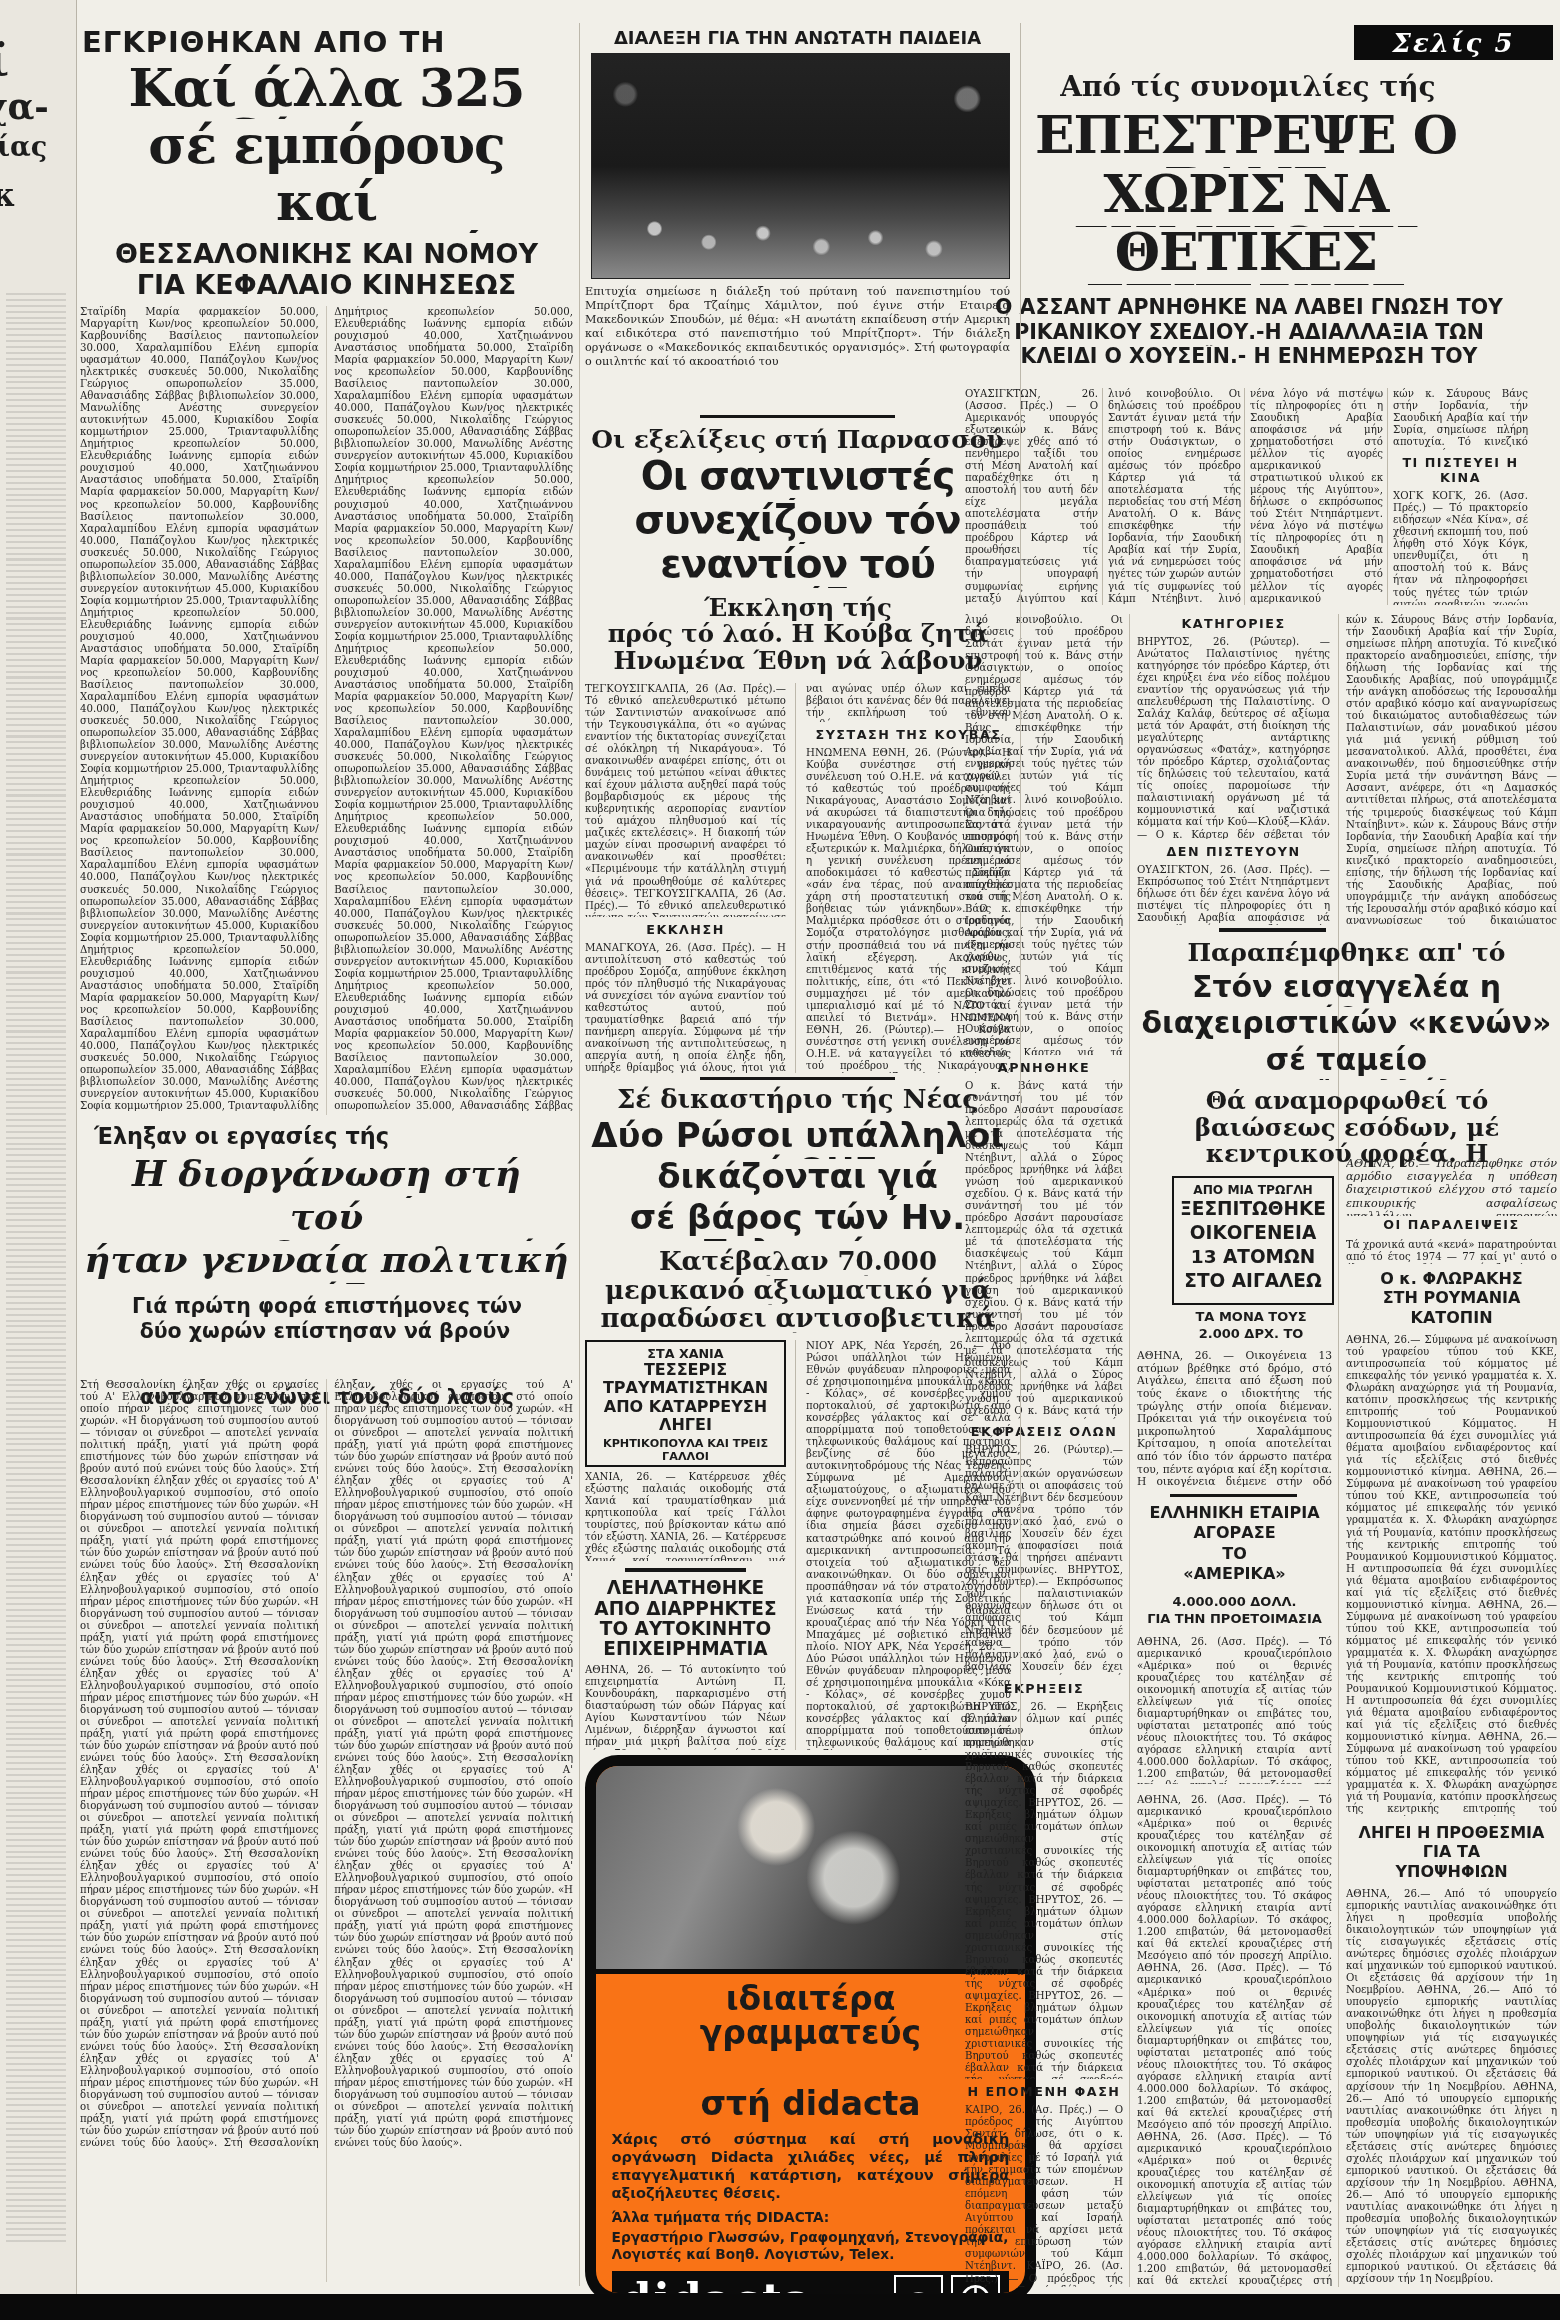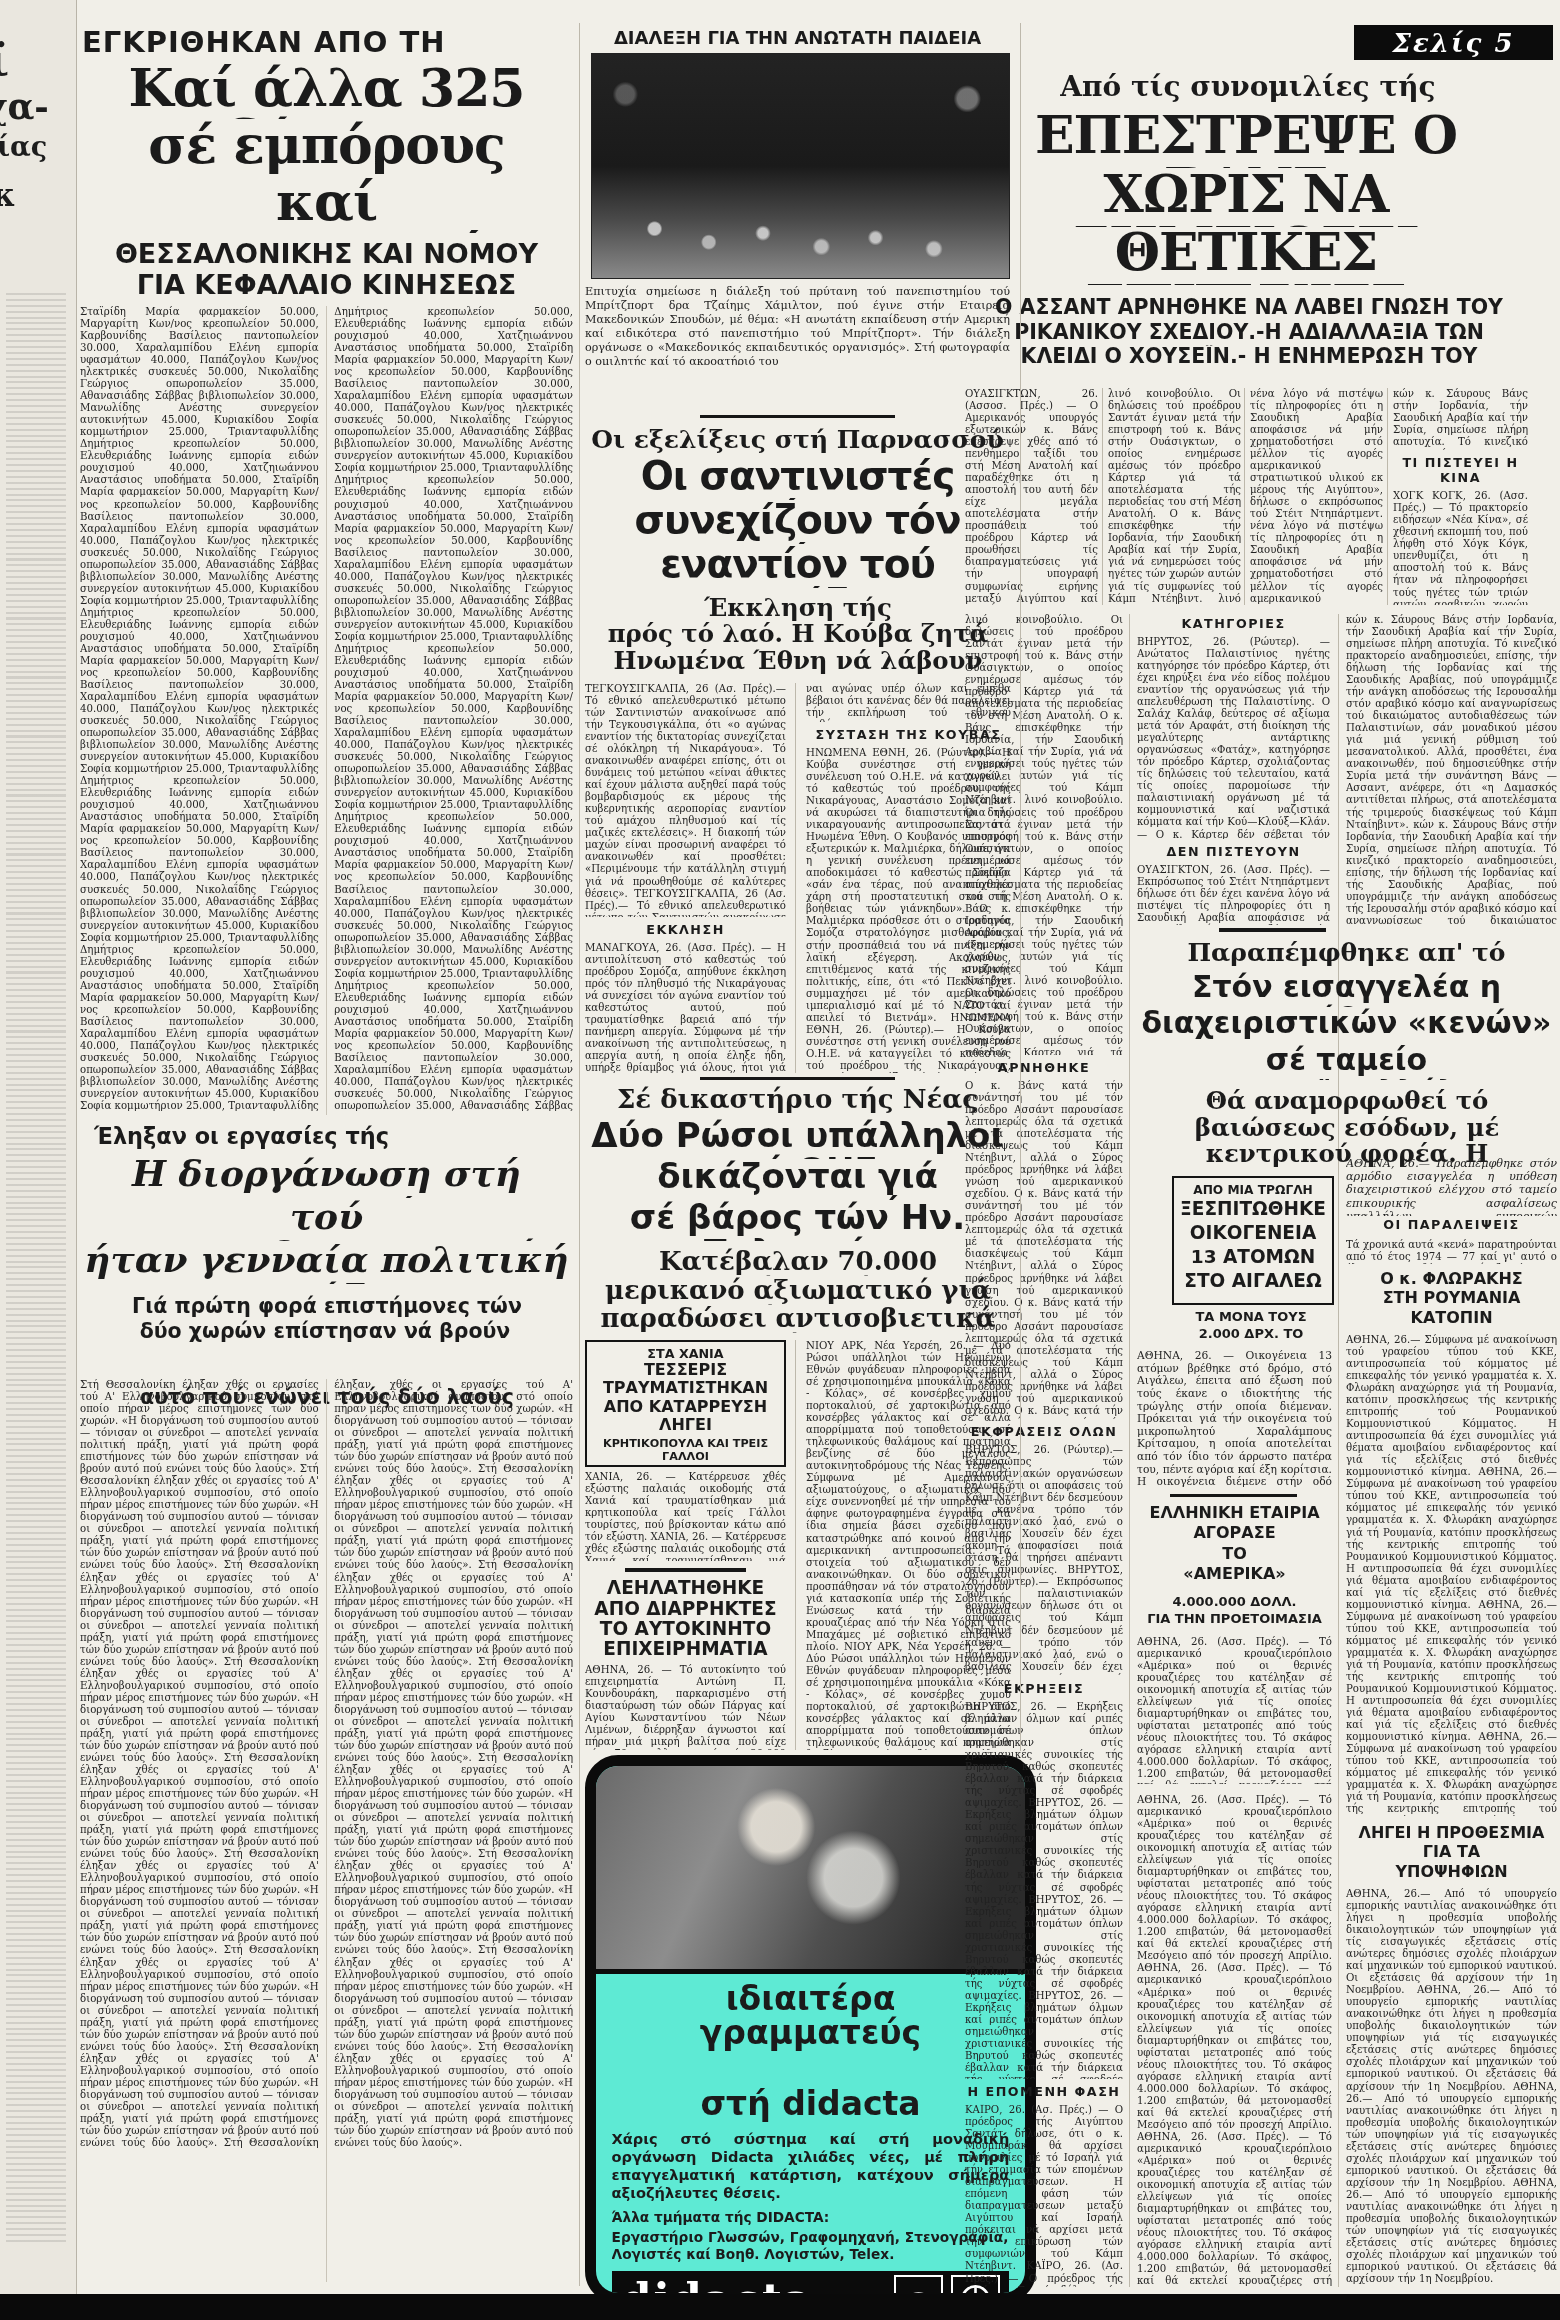--- a/index.html
+++ b/index.html
@@ -40,21 +40,21 @@
       radial-gradient(circle at 68% 82%, rgba(220,220,220,.8) 0 4.9px, transparent 7.8px),
       radial-gradient(circle at 82% 87%, rgba(210,210,210,.8) 0 5.9px, transparent 8.8px),
       radial-gradient(circle at 90% 20%, rgba(190,190,190,.5) 0 9.8px, transparent 13.7px),
       radial-gradient(circle at 8% 18%, rgba(170,170,170,.4) 0 8.8px, transparent 12.7px),
       linear-gradient(180deg,#232323 0%,#1a1a1a 50%,#4a4a4a 74%,#8a8a8a 100%);
       border:1px solid #222;}
   .photo-ad{background:
       radial-gradient(circle at 42% 30%, rgba(230,225,215,.9) 0 25px, transparent 39px),
       radial-gradient(circle at 60% 55%, rgba(240,240,235,.75) 0 29px, transparent 47px),
       linear-gradient(115deg,#6a6a6a 0%,#8d8d8d 30%,#4f4f4f 58%,#2b2b2b 86%);}
-  .ad-frame{border:11.7px solid #0b0b0b;border-radius:33px;background:#5eead4;}
+  .ad-frame{border:11.7px solid #0b0b0b;border-radius:33px;background:#f97316;}
   .logo-band{background:#0b0b0b;display:flex;align-items:center;gap:7.8px;padding:3.9px 9.8px;flex:none;}
   .logo-text{color:#fff;font-weight:bold;font-size:43px;letter-spacing:2px;font-family:"DejaVu Serif",serif;line-height:1;}
   .icon-box{width:45px;height:45px;border:2px solid #fff;display:flex;align-items:center;justify-content:center;flex:none;}
   .edge-noise{background:repeating-linear-gradient(180deg, rgba(70,70,70,.28) 0 2px, transparent 2px 5.9px);}
   .frag{position:absolute;font-weight:bold;color:#1d1d1d;font-family:"DejaVu Serif",serif;}
   .chania-kick{font-weight:bold;font-size:12.7px;text-align:center;font-family:"DejaVu Sans",sans-serif;padding-top:3.9px;}
   .chania-line{font-weight:bold;font-size:16px;line-height:1.15;text-align:center;font-family:"DejaVu Sans",sans-serif;}
   .chania-sub{font-weight:bold;font-size:11.2px;text-align:center;font-family:"DejaVu Sans",sans-serif;padding:2.9px 0 3.9px;}
   .brief-line{font-weight:bold;font-size:18.5px;line-height:1.1;text-align:center;font-family:"DejaVu Sans",sans-serif;}
   .brief-line-s{font-weight:bold;font-size:16px;line-height:1.16;text-align:center;font-family:"DejaVu Sans",sans-serif;}

